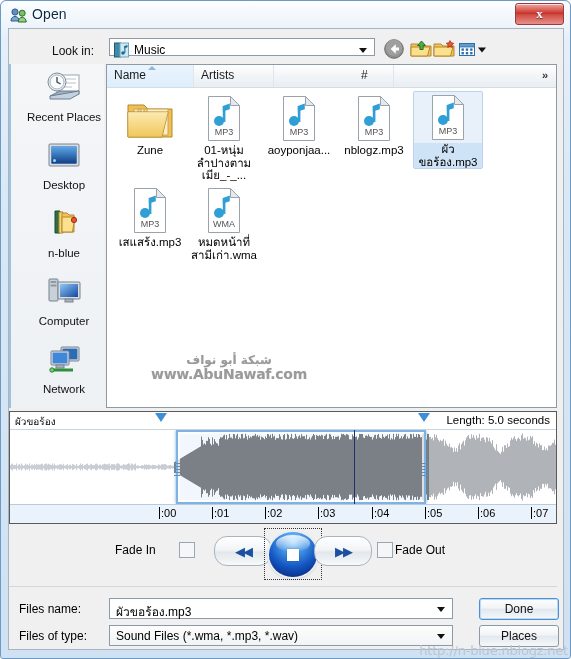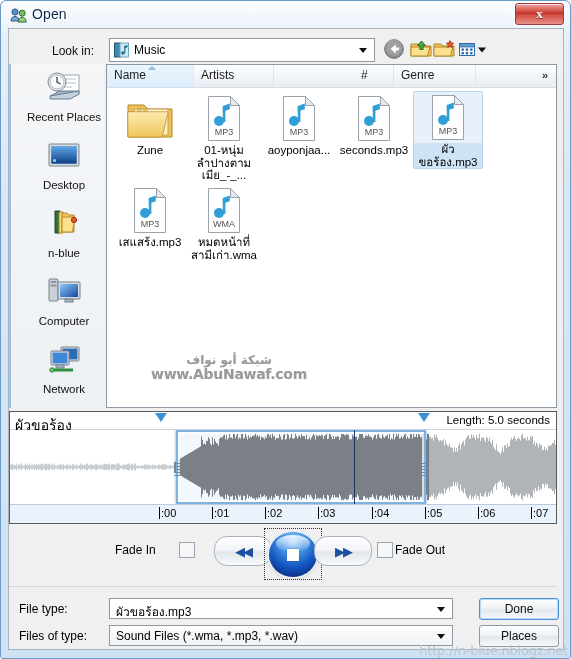--- a/index.html
+++ b/index.html
@@ -55,21 +55,21 @@
   #body{
     position:absolute;left:7px;top:27px;width:556px;height:622px;
     background:#f0f0f0;
     border:1px solid #a8b4bf;
     box-sizing:border-box;
   }
 
   
   #lookin-label{position:absolute;left:51px;top:43px;font-size:12px;color:#111;}
   #lookin-combo{
-    position:absolute;left:108px;top:37px;width:266px;height:24px;
+    position:absolute;left:108px;top:37px;width:266px;height:18px;
     background:#fff;border:1px solid #8d9aa6;box-sizing:border-box;cursor:pointer;
   }
   #lookin-combo .ic{position:absolute;left:4px;top:3px;width:15px;height:16px;}
   #lookin-combo .tx{position:absolute;left:24px;top:4px;font-size:12px;}
   #lookin-combo .arrow{
     position:absolute;right:7px;top:9px;width:0;height:0;
     border-left:4.5px solid transparent;border-right:4.5px solid transparent;border-top:5px solid #111;
   }
   .tbbtn{position:absolute;top:36px;width:24px;height:24px;cursor:pointer;}
   #tb-back{left:381px;}
@@ -141,21 +141,21 @@
 
   
   #wavewrap{
     position:absolute;left:8px;top:410px;width:548px;height:113px;
     border:1px solid #5a5a5a;background:#fff;box-sizing:border-box;
   }
   #wavehdr{
     position:absolute;left:0;top:0;width:546px;height:18px;
     background:#fff;border-bottom:1px solid #c8d4de;box-sizing:border-box;
   }
-  #wave-name{position:absolute;left:5px;top:2px;font-size:14px;color:#000;}
+  #wave-name{position:absolute;left:5px;top:2px;font-size:10px;color:#000;}
   #wave-length{position:absolute;right:6px;top:2px;font-size:11.5px;color:#000;}
   .marker{
     position:absolute;top:1px;width:0;height:0;
     border-left:6px solid transparent;border-right:6px solid transparent;
     border-top:9px solid #3f8fd6;cursor:pointer;
   }
   #wavecanvas{
     position:absolute;left:0;top:18px;width:546px;height:74px;
     background:#fff;overflow:hidden;
   }
@@ -412,23 +412,20 @@
       <div class="col sorted" style="left:0;width:87px">
         <span>Name</span>
         <span class="sortmark"></span>
       </div>
       <div class="col" style="left:87px;width:80px">
         <span>Artists</span>
       </div>
       <div class="col" style="left:247px;width:40px">
         <span>#</span>
       </div>
-      <div class="col" style="left:287px;width:82px">
-        <span>Genre</span>
-      </div>
       <div class="col" id="col-more" style="left:369px;width:80px;border-right:none">
         <span class="chev">»</span>
       </div>
     </div>
 
     <div class="item" style="left:8px;top:28px">
       <span class="ibox">
         <svg width="52" height="45" viewBox="0 0 52 45">
           <path d="M4 8h16l4 4h24v28H4z" fill="#f0bf55" stroke="#b4872b"></path>
           <path d="M10 12h34v26H10z" fill="#fdf0c4" stroke="#c9a455"></path>
@@ -479,21 +476,21 @@
       <span class="ibox">
         <svg width="38" height="47" viewBox="0 0 38 47">
           <path d="M3.5 1.5h22l9 9v35h-31z" fill="#fff" stroke="#9aa3ab"></path>
           <path d="M25.5 1.5v9h9z" fill="#e4e9ee" stroke="#9aa3ab"></path>
           <circle cx="14" cy="26" r="5" fill="#2f9fd6"></circle>
           <rect x="17.8" y="11" width="2.6" height="16" fill="#2f9fd6"></rect>
           <path d="M17.8 11l7-2.4v5.6l-7 2.4z" fill="#2f9fd6"></path>
           <text x="19" y="40" font-family="Liberation Sans, sans-serif" font-size="9" fill="#555" text-anchor="middle">MP3</text>
         </svg>
       </span>
-      <span class="lbl">seconds.mp3</span>
+      <span class="lbl">nblogz.mp3</span>
     </div>
 
     <div class="item selected" style="left:306px;top:26px;height:78px">
       <span class="ibox">
         <svg width="38" height="47" viewBox="0 0 38 47">
           <path d="M3.5 1.5h22l9 9v35h-31z" fill="#fff" stroke="#9aa3ab"></path>
           <path d="M25.5 1.5v9h9z" fill="#e4e9ee" stroke="#9aa3ab"></path>
           <circle cx="14" cy="26" r="5" fill="#2f9fd6"></circle>
           <rect x="17.8" y="11" width="2.6" height="16" fill="#2f9fd6"></rect>
           <path d="M17.8 11l7-2.4v5.6l-7 2.4z" fill="#2f9fd6"></path>
@@ -1130,21 +1127,21 @@
 
     <div class="jogbtn" id="btn-ff">
       <span class="g">▶▶</span>
     </div>
 
     <span id="fadeout-box"></span>
     <span id="fadeout-lbl">Fade Out</span>
   </div>
   <div id="sep"></div>
 
-  <span id="fn-label">File type:</span>
+  <span id="fn-label">Files name:</span>
   <div class="bcombo" id="fn-combo">
     <span class="tx">ผัวขอร้อง.mp3</span>
     <span class="arrow"></span>
   </div>
 
   <span id="ft-label">Files of type:</span>
   <div class="bcombo" id="ft-combo">
     <span class="tx">Sound Files (*.wma, *.mp3, *.wav)</span>
     <span class="arrow"></span>
   </div>

